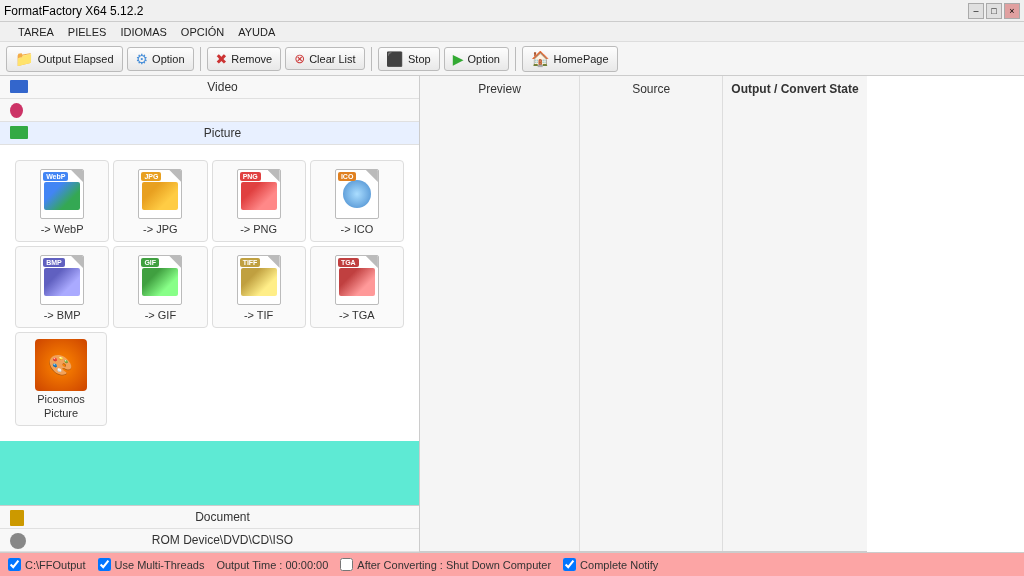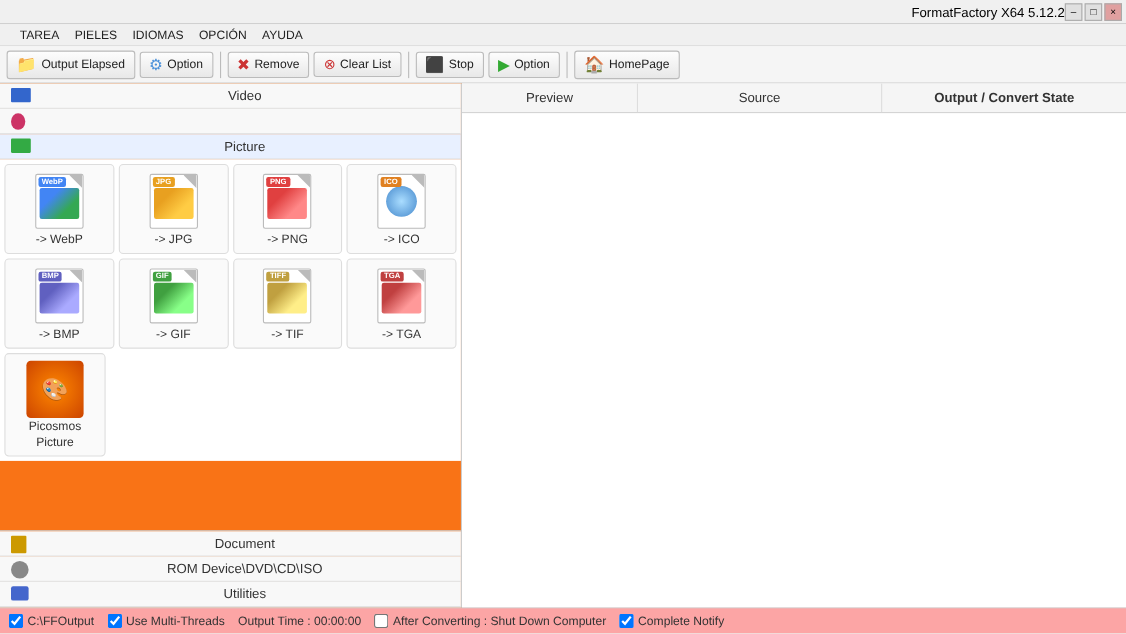--- a/index.html
+++ b/index.html
@@ -4,21 +4,21 @@
   <style>
     * { margin: 0; padding: 0; box-sizing: border-box; }
     body { font-family: 'Segoe UI', Tahoma, Geneva, Verdana, sans-serif; font-size: 12px; background: #f0f0f0; width: 1024px; height: 576px; overflow: hidden; }
 
     
     #title-bar {
       background: #f0f0f0;
       height: 22px;
       display: flex;
       align-items: center;
-      justify-content: flex-end;
+      justify-content: space-between;
       padding: 0 4px;
       border-bottom: 1px solid #ccc;
     }
     #title-bar .win-buttons { display: flex; gap: 2px; }
     #title-bar .win-btn {
       width: 16px; height: 16px; border: 1px solid #aaa;
       background: #e0e0e0; cursor: pointer; font-size: 9px;
       display: flex; align-items: center; justify-content: center;
     }
 
@@ -66,42 +66,42 @@
     
     #main {
       display: flex;
       height: calc(576px - 22px - 20px - 34px - 24px);
     }
 
     
     #left-panel {
       width: 420px;
       border-right: 1px solid #ccc;
-      background: #f97316;
+      background: #5eead4;
       display: flex;
       flex-direction: column;
     }
 
     .category-row {
       display: flex;
       align-items: center;
       padding: 4px 10px;
       border-bottom: 1px solid #e0e0e0;
       background: #f8f8f8;
       cursor: pointer;
     }
     .category-icon { width: 18px; height: 14px; margin-right: 8px; }
     .category-label { font-size: 12px; color: #333; font-weight: 500; flex: 1; text-align: center; }
 
     
     #picture-grid {
       display: grid;
       grid-template-columns: repeat(4, 1fr);
       gap: 4px;
-      padding: 4px;
+      padding: 15px;
       background: #fff;
     }
     .format-item {
       display: flex;
       flex-direction: column;
       align-items: center;
       padding: 6px 4px;
       border: 1px solid #ddd;
       border-radius: 4px;
       cursor: pointer;
@@ -183,21 +183,21 @@
     #bottom-cats {
       margin-top: auto;
       border-top: 1px solid #ccc;
     }
 
     
     #right-panel {
       flex: 1;
       background: #fff;
       display: flex;
-      flex-direction: column;
+      flex-direction: row;
     }
     #right-header {
       display: grid;
       grid-template-columns: 160px 1fr 1fr;
       border-bottom: 1px solid #ccc;
       background: #f5f5f5;
     }
     .col-header {
       padding: 6px 8px;
       font-size: 12px;
@@ -420,26 +420,20 @@
           <div class="cat-doc-icon"></div>
         </div>
         <span class="category-label">Document</span>
       </div>
       <div class="category-row">
         <div class="category-icon">
           <div class="cat-rom-icon"></div>
         </div>
         <span class="category-label">ROM Device\DVD\CD\ISO</span>
       </div>
-      <div class="category-row">
-        <div class="category-icon">
-          <div class="cat-util-icon"></div>
-        </div>
-        <span class="category-label">Utilities</span>
-      </div>
     </div>
   </div>
 
   <div id="right-panel">
     <div id="right-header">
       <div class="col-header">Preview</div>
       <div class="col-header">Source</div>
       <div class="col-header">Output / Convert State</div>
     </div>
     <div id="right-content"></div>

